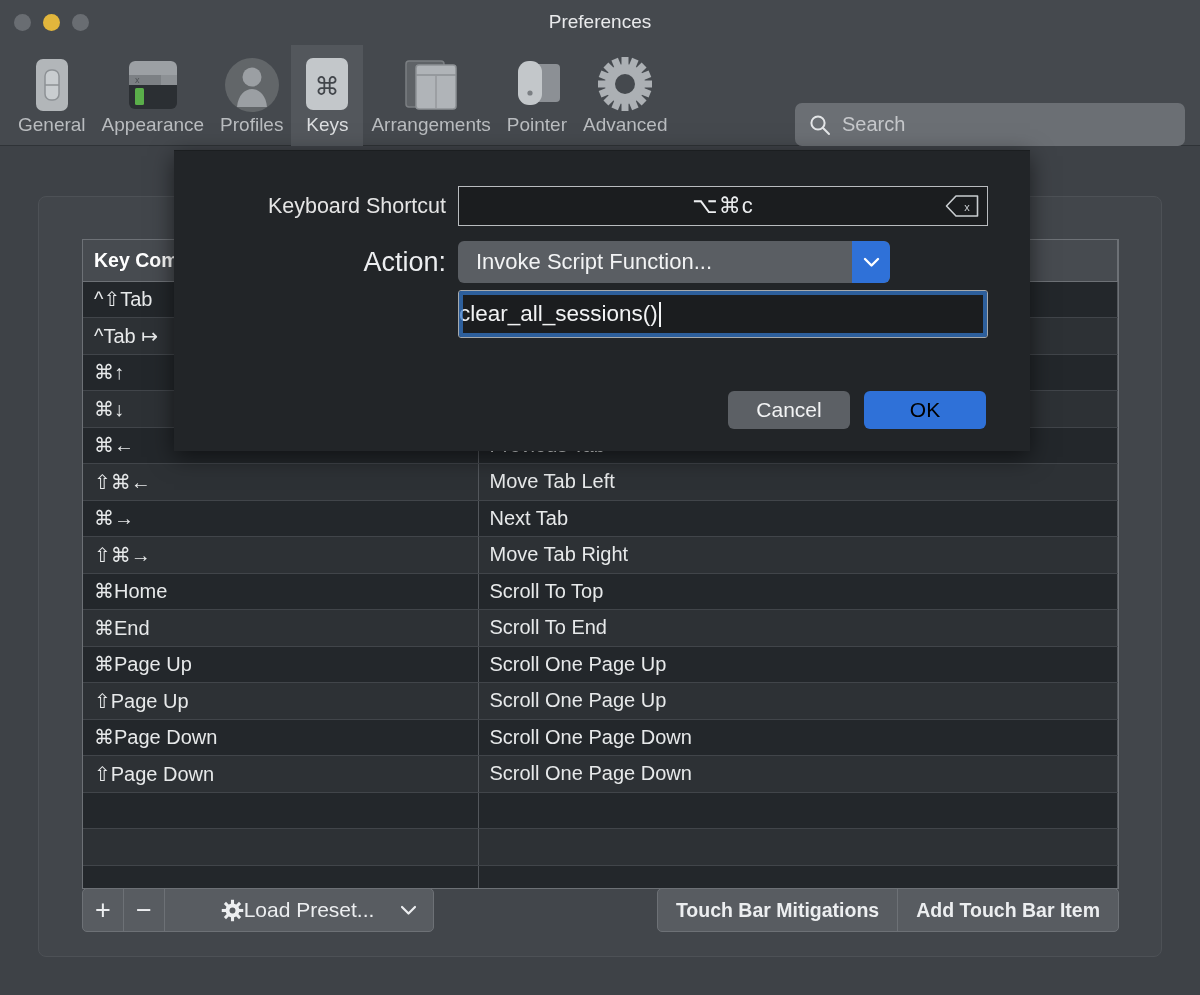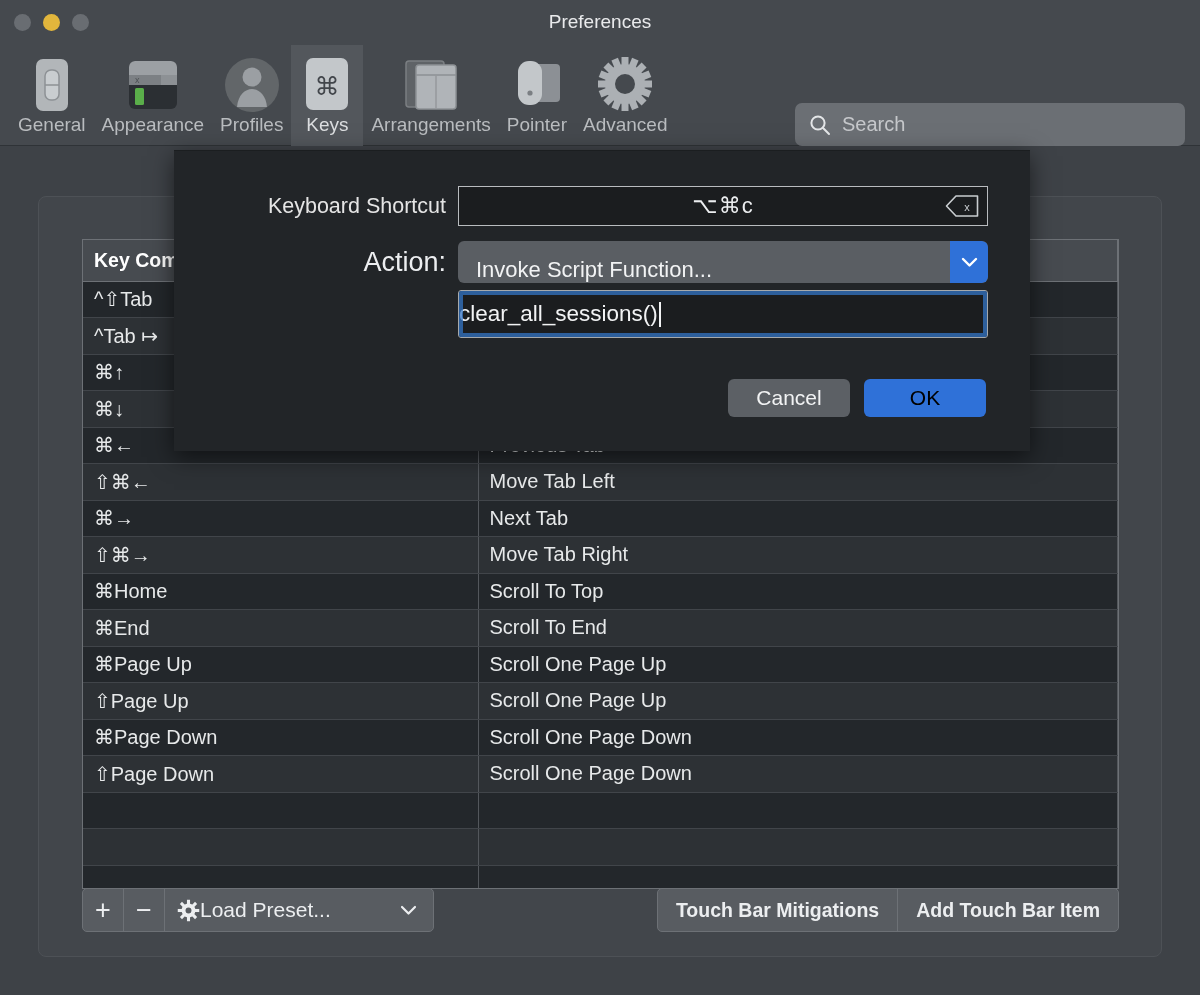--- a/index.html
+++ b/index.html
@@ -136,21 +136,21 @@
   }
   .seg {
     display: flex; align-items: center; justify-content: center;
     color: #eceef0;
     font-size: 21px;
     border-right: 1px solid #6d7176;
     padding: 0 15px;
   }
   .seg:last-child { border-right: none; }
   .seg.plus, .seg.minus { width: 41px; padding: 0; font-size: 27px; }
-  .seg.preset { width: 268px; justify-content: flex-start; padding-left: 12px; position: relative; }
+  .seg.preset { width: 268px; justify-content: center; padding-left: 12px; position: relative; }
   .seg.preset .chev { position: absolute; right: 16px; top: 50%; transform: translateY(-50%); }
 
   .rightbtns {
     position: absolute; right: 0; top: 0;
     height: 44px;
     display: flex;
     border: 1px solid #6d7176;
     border-radius: 5px;
     overflow: hidden;
     background: #585c61;
@@ -201,24 +201,24 @@
     position: absolute; left: 0; top: 89px;
     width: 100%; height: 44px;
     display: flex; align-items: center;
   }
   .lbl-act {
     width: 284px; text-align: right;
     color: #eceef0; font-size: 27px;
     padding-right: 12px;
   }
   .popup {
-    width: 530px; height: 42px;
+    width: 432px; height: 42px;
     background: #5a5e63;
     border-radius: 6px;
-    display: flex; align-items: flex-end;
+    display: flex; align-items: center;
     position: relative;
     overflow: hidden;
   }
   .popup .ptext {
     color: #f2f3f4; font-size: 22px;
     padding-left: 18px;
   }
   .popup .pbtn {
     position: absolute; right: 0; top: 0;
     width: 38px; height: 42px;
@@ -245,21 +245,21 @@
   }
   .caret {
     display: inline-block;
     width: 2px; height: 25px;
     background: #f2f3f4;
     margin-left: 1px;
     vertical-align: middle;
   }
 
   .sheet-buttons {
-    position: absolute; right: 44px; top: 228px;
+    position: absolute; right: 44px; top: 240px;
     display: flex; gap: 14px; align-items: center;
   }
   .btn {
     height: 38px; min-width: 122px;
     border-radius: 6px;
     display: flex; align-items: center; justify-content: center;
     font-size: 21px;
   }
   .btn.cancel { background: #5c6065; color: #f2f3f4; }
   .btn.ok { background: #2f71d8; color: #000000; }

